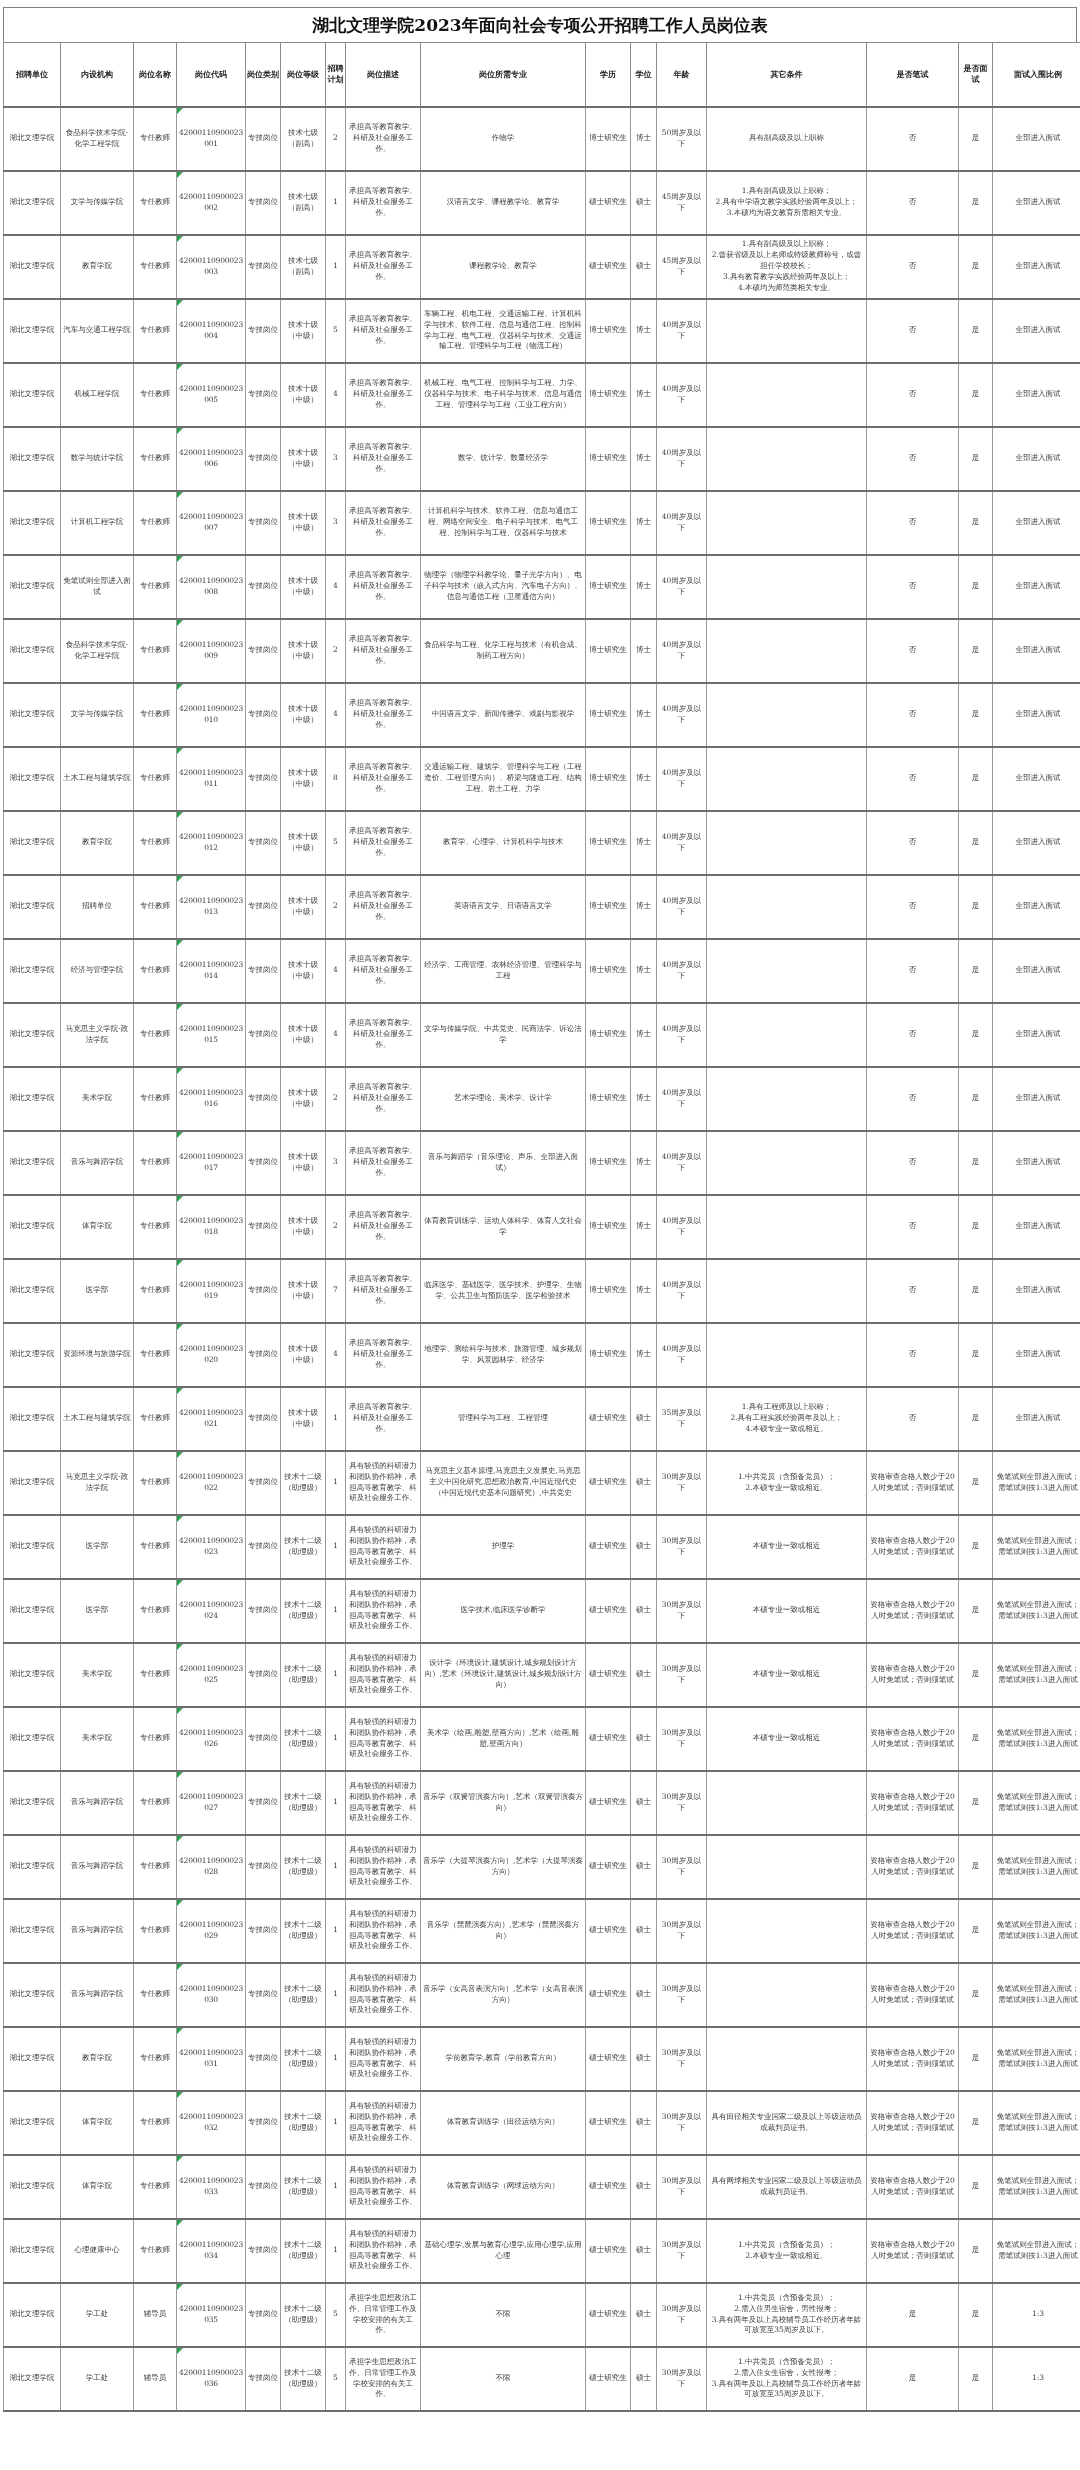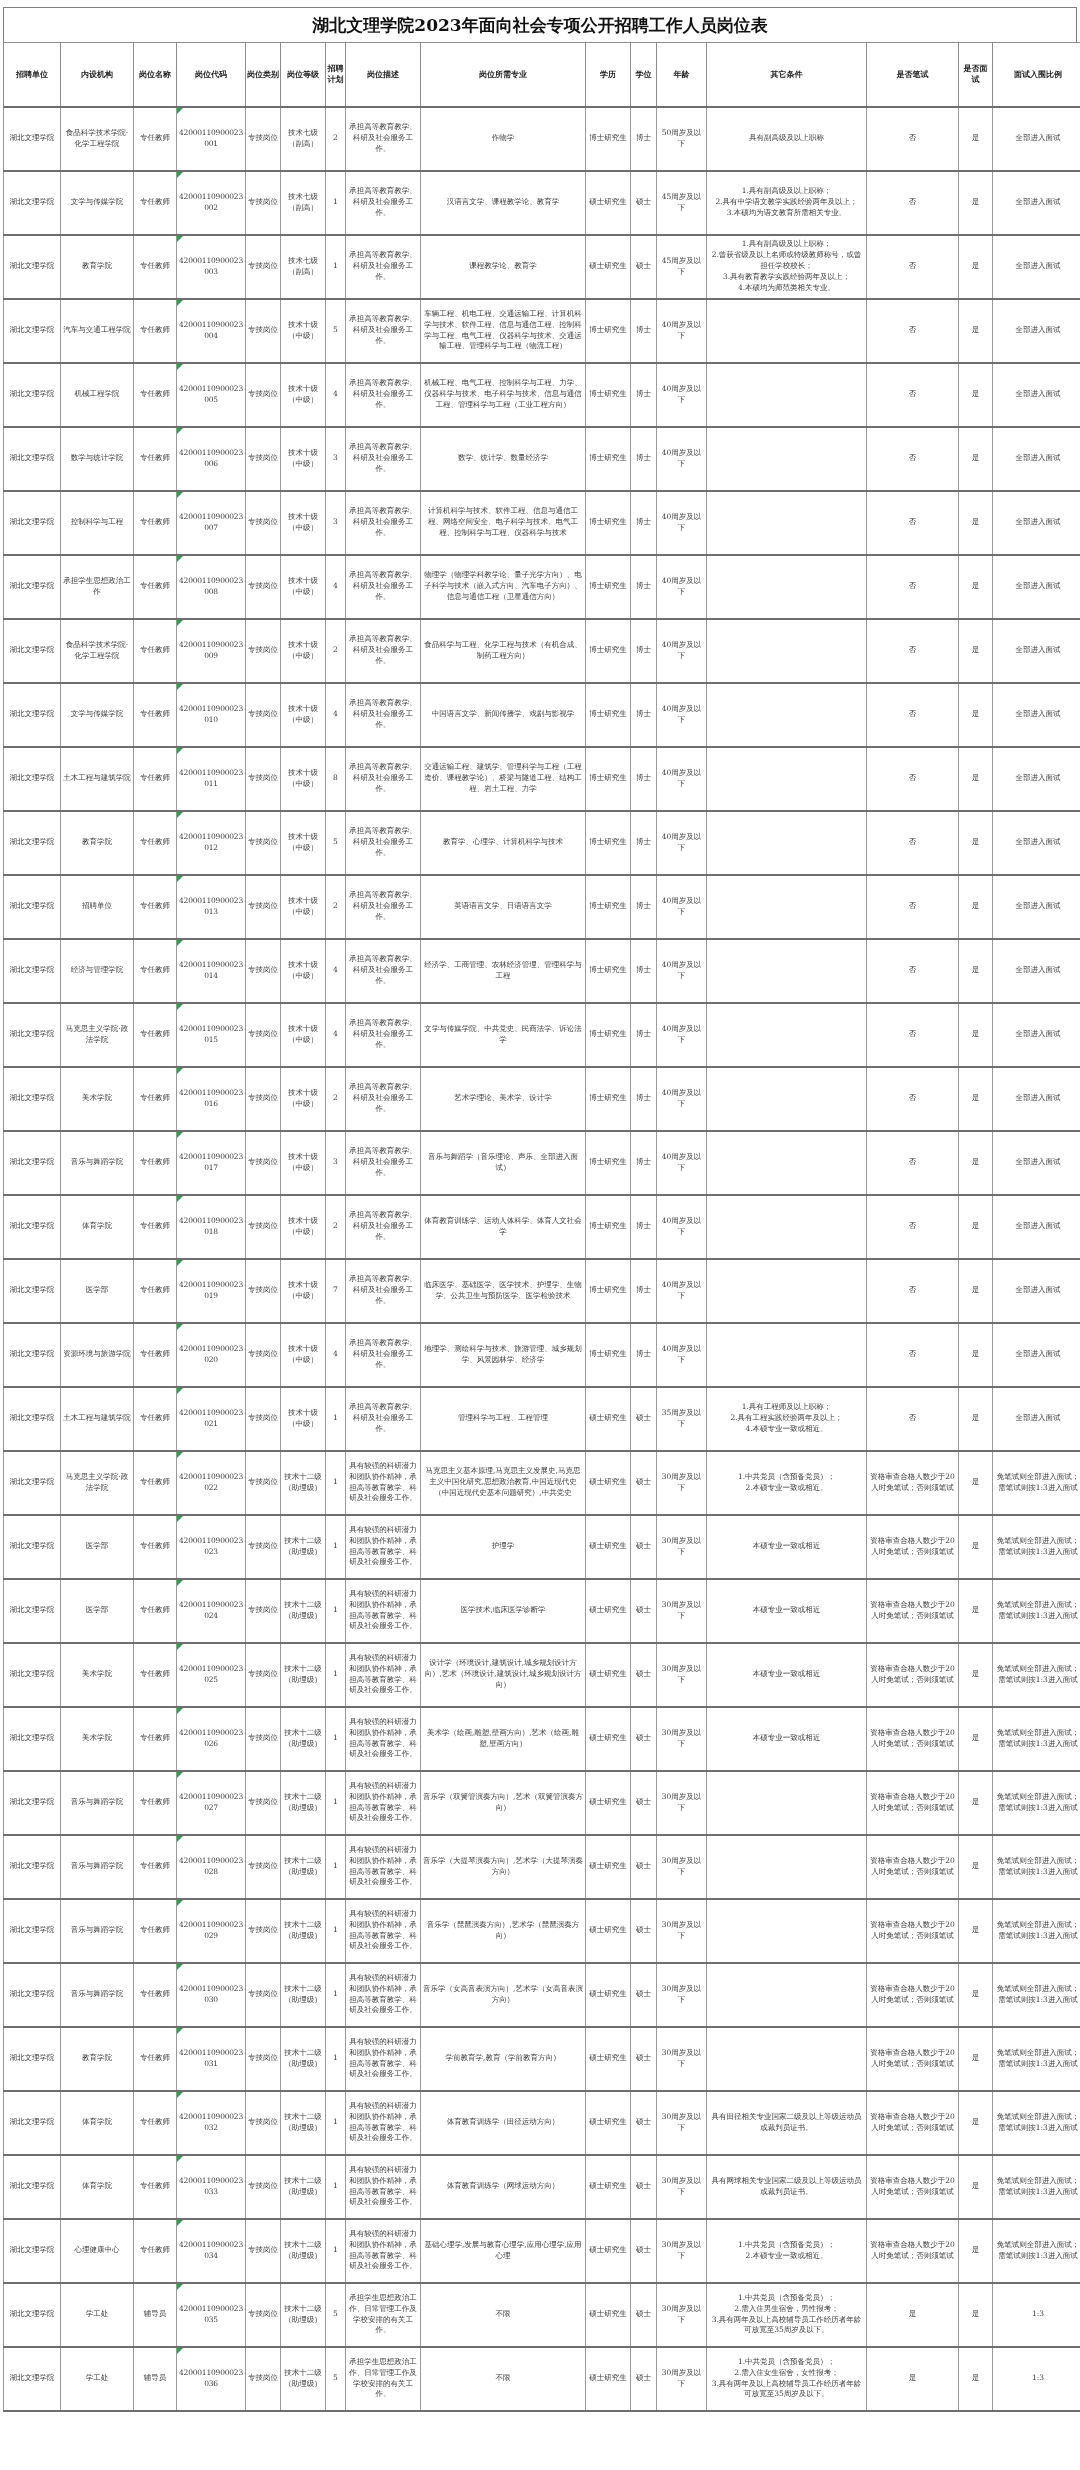--- a/index.html
+++ b/index.html
@@ -211,40 +211,40 @@
           <td>博士研究生</td>
           <td>博士</td>
           <td>40周岁及以下</td>
           <td></td>
           <td>否</td>
           <td>是</td>
           <td>全部进入面试</td>
         </tr>
         <tr>
           <td>湖北文理学院</td>
-          <td>控制科学与工程</td>
+          <td>计算机工程学院</td>
           <td>专任教师</td>
           <td class="code">42000110900023007</td>
           <td>专技岗位</td>
           <td>技术十级
 （中级）</td>
           <td>3</td>
           <td>承担高等教育教学、科研及社会服务工作。</td>
           <td>计算机科学与技术、软件工程、信息与通信工程、网络空间安全、电子科学与技术、电气工程、控制科学与工程、仪器科学与技术</td>
           <td>博士研究生</td>
           <td>博士</td>
           <td>40周岁及以下</td>
           <td></td>
           <td>否</td>
           <td>是</td>
           <td>全部进入面试</td>
         </tr>
         <tr>
           <td>湖北文理学院</td>
-          <td>承担学生思想政治工作</td>
+          <td>免笔试则全部进入面试</td>
           <td>专任教师</td>
           <td class="code">42000110900023008</td>
           <td>专技岗位</td>
           <td>技术十级
 （中级）</td>
           <td>4</td>
           <td>承担高等教育教学、科研及社会服务工作。</td>
           <td>物理学（物理学科教学论、量子光学方向）、电子科学与技术（嵌入式方向、汽车电子方向）、信息与通信工程（卫星通信方向）</td>
           <td>博士研究生</td>
           <td>博士</td>
@@ -295,21 +295,21 @@
         <tr>
           <td>湖北文理学院</td>
           <td>土木工程与建筑学院</td>
           <td>专任教师</td>
           <td class="code">42000110900023011</td>
           <td>专技岗位</td>
           <td>技术十级
 （中级）</td>
           <td>8</td>
           <td>承担高等教育教学、科研及社会服务工作。</td>
-          <td>交通运输工程、建筑学、管理科学与工程（工程造价、课程教学论）、桥梁与隧道工程、结构工程、岩土工程、力学</td>
+          <td>交通运输工程、建筑学、管理科学与工程（工程造价、工程管理方向）、桥梁与隧道工程、结构工程、岩土工程、力学</td>
           <td>博士研究生</td>
           <td>博士</td>
           <td>40周岁及以下</td>
           <td></td>
           <td>否</td>
           <td>是</td>
           <td>全部进入面试</td>
         </tr>
         <tr>
           <td>湖北文理学院</td>

